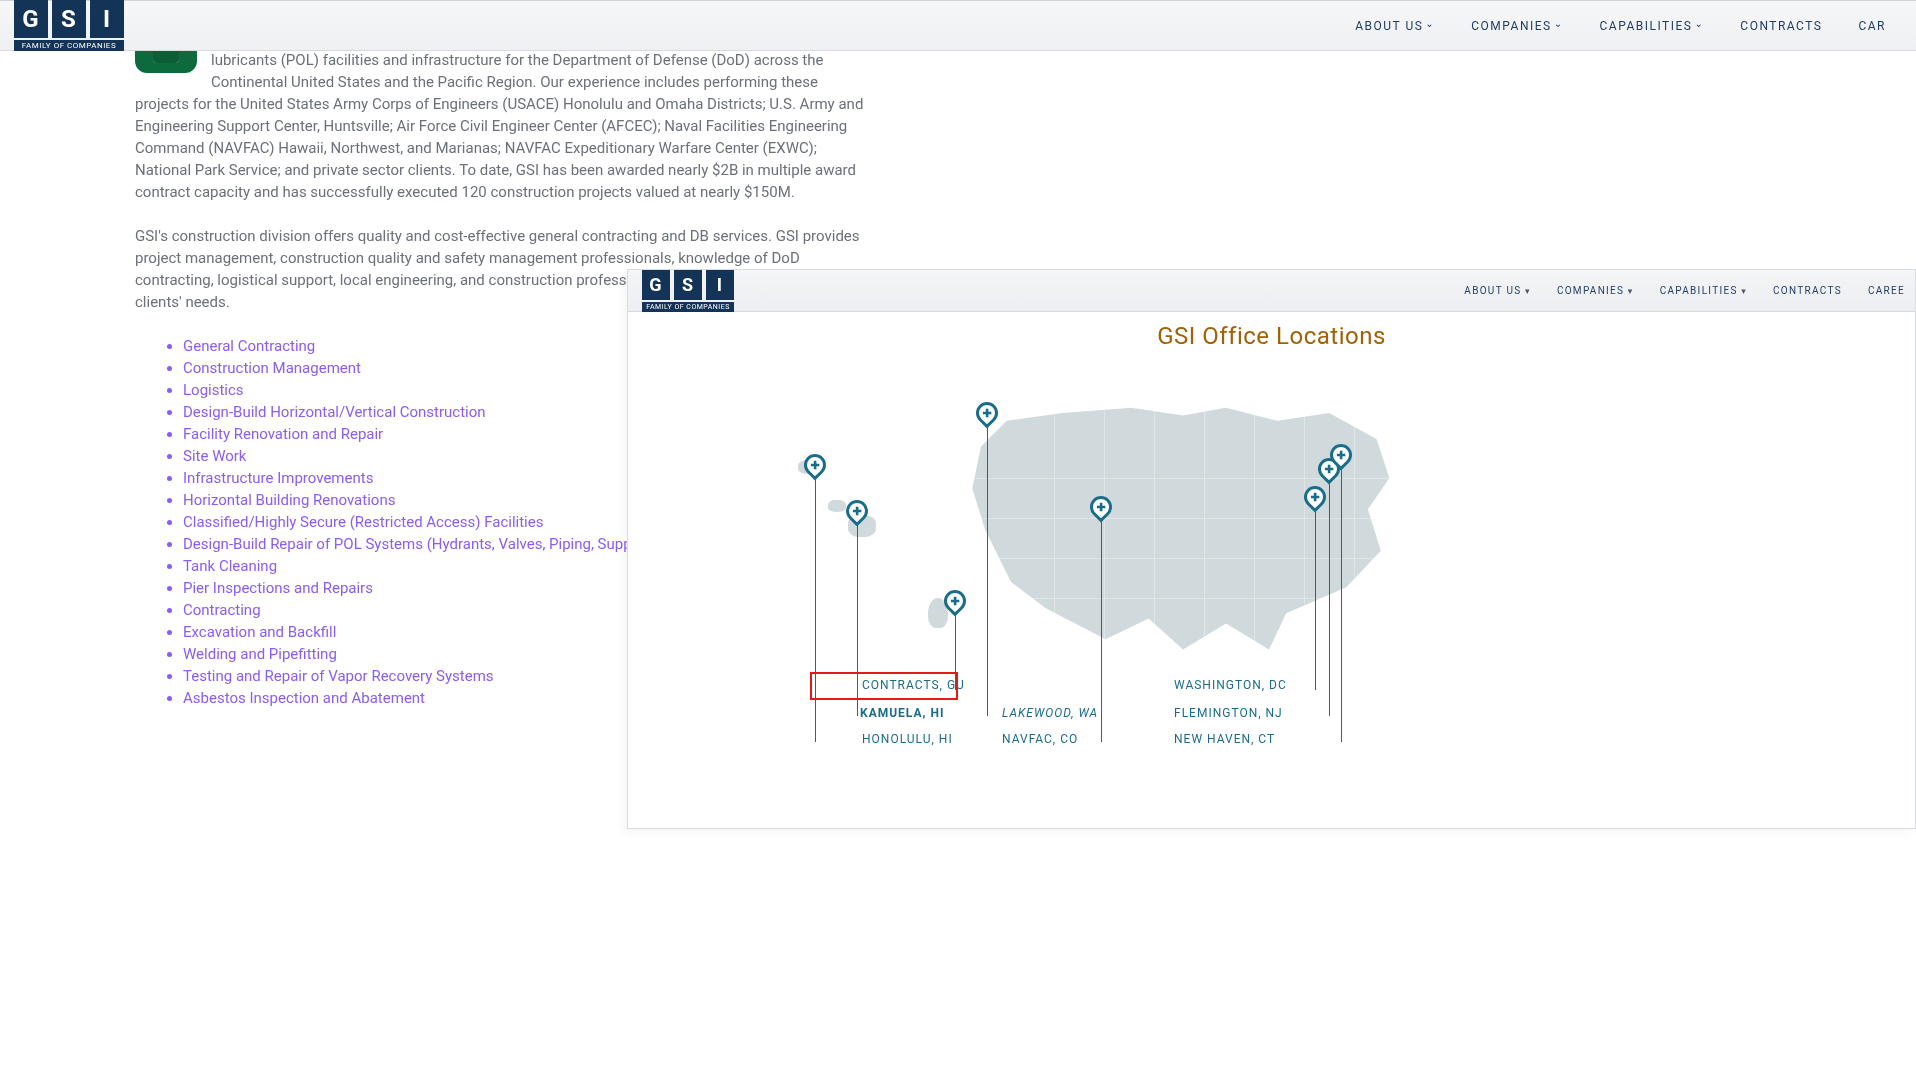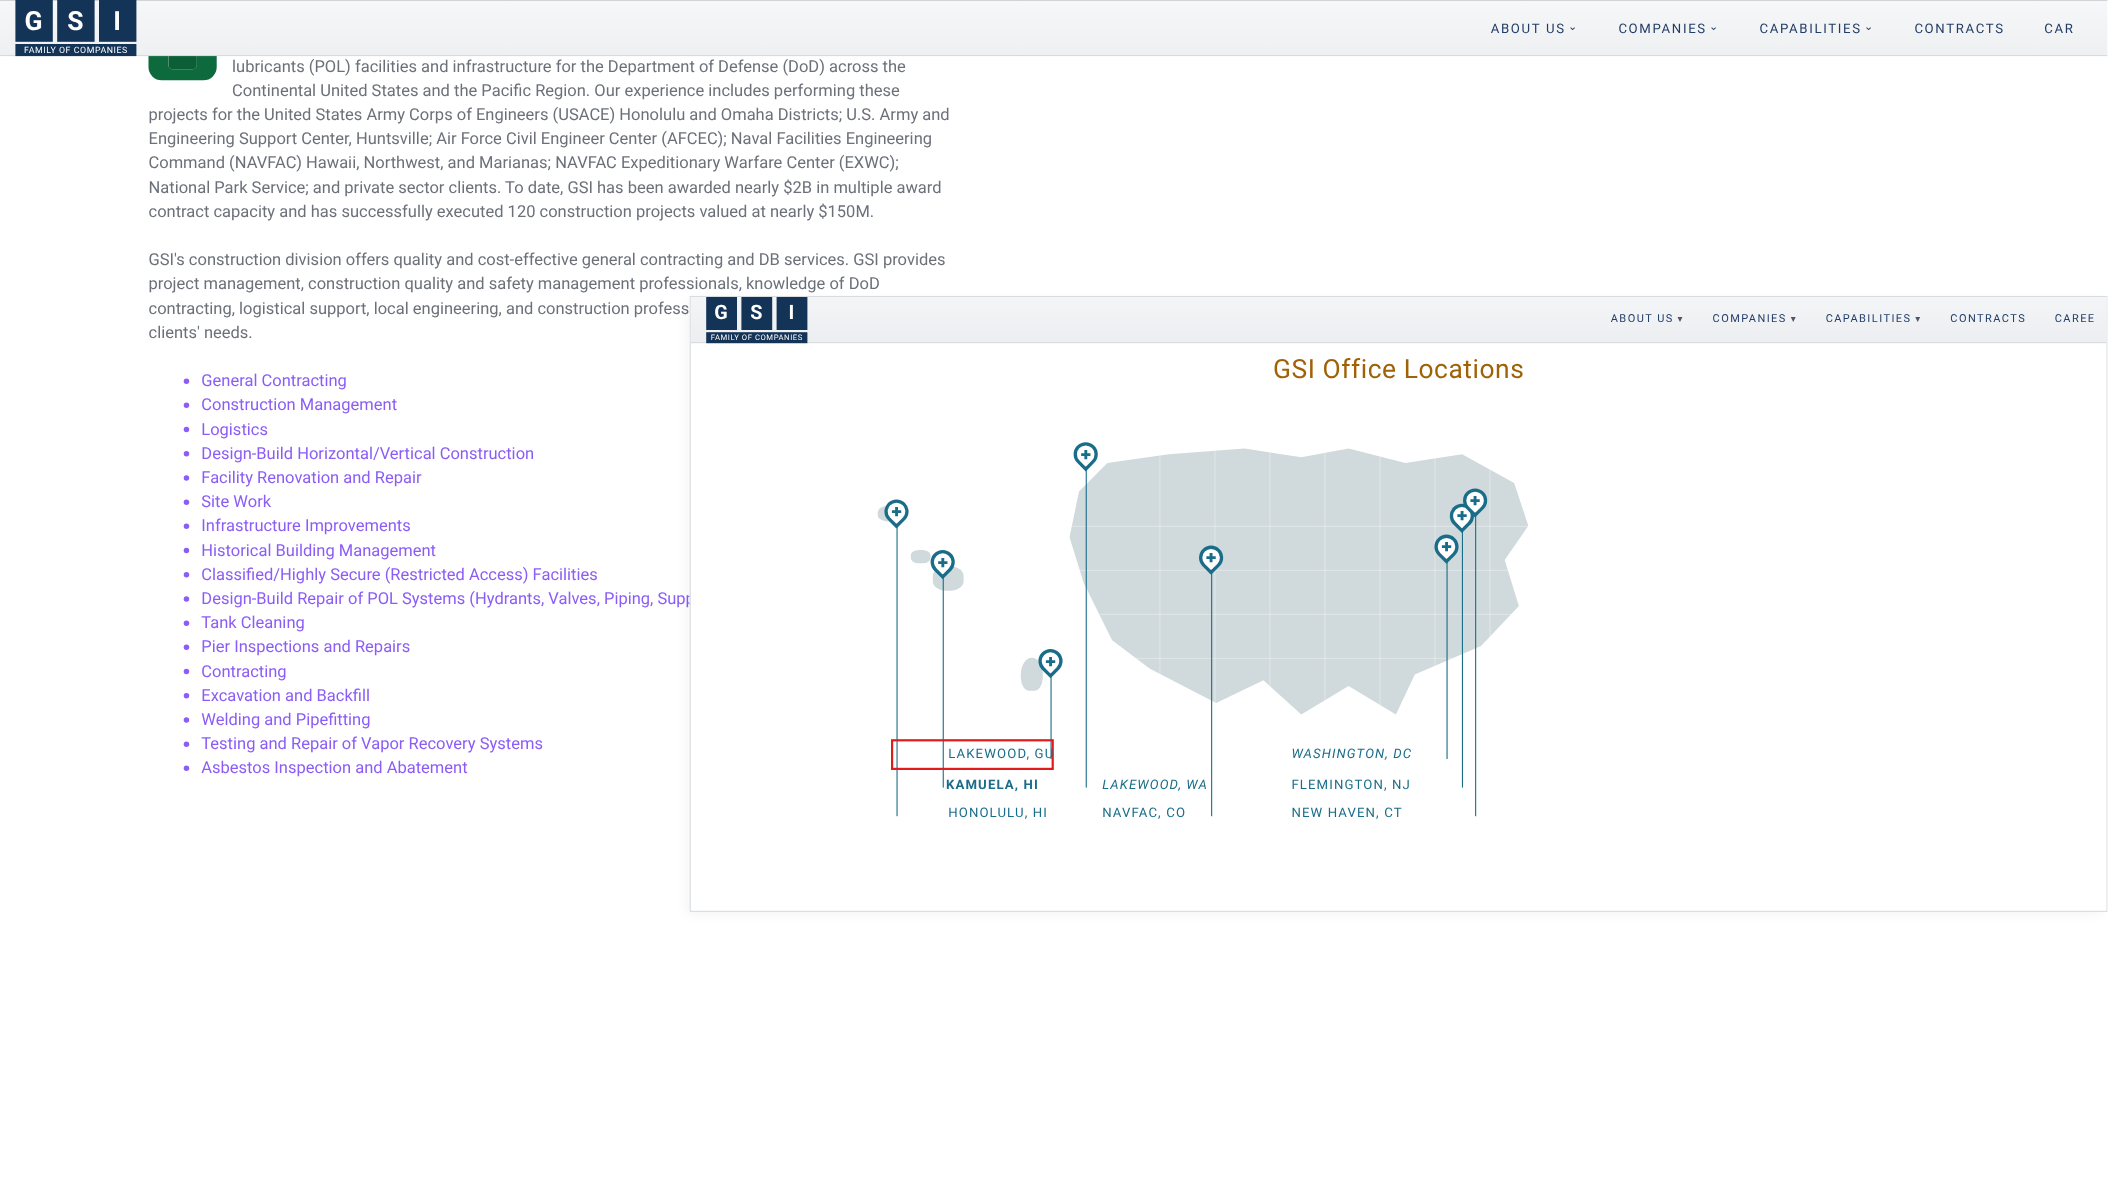--- a/index.html
+++ b/index.html
@@ -302,21 +302,21 @@
       <p class="para">GSI's construction division offers quality and cost-effective general contracting and DB services. GSI provides project management, construction quality and safety management professionals, knowledge of DoD contracting, logistical support, local engineering, and construction professionals for any project to meet our clients' needs.</p>
 
       <ul class="bullets">
         <li>General Contracting</li>
         <li>Construction Management</li>
         <li>Logistics</li>
         <li>Design-Build Horizontal/Vertical Construction</li>
         <li>Facility Renovation and Repair</li>
         <li>Site Work</li>
         <li>Infrastructure Improvements</li>
-        <li>Historical Building Management</li>
+        <li>Horizontal Building Renovations</li>
         <li>Classified/Highly Secure (Restricted Access) Facilities</li>
         <li>Design-Build Repair of POL Systems (Hydrants, Valves, Piping, Supports, Etc.)</li>
         <li>Tank Cleaning</li>
         <li>Pier Inspections and Repairs</li>
         <li>Contracting</li>
         <li>Excavation and Backfill</li>
         <li>Welding and Pipefitting</li>
         <li>Testing and Repair of Vapor Recovery Systems</li>
         <li>Asbestos Inspection and Abatement</li>
       </ul>
@@ -367,26 +367,26 @@
       <div class="lead" style="top:162px;left:229px;height:194px;"></div>
       <div class="lead" style="top:252px;left:327px;height:78px;"></div>
       <div class="lead" style="top:64px; left:359px;height:292px;"></div>
       <div class="lead" style="top:158px;left:473px;height:224px;"></div>
       <div class="lead" style="top:148px;left:687px;height:182px;"></div>
       <div class="lead" style="top:120px;left:701px;height:236px;"></div>
       <div class="lead" style="top:106px;left:713px;height:276px;"></div>
 
       <div class="redbox" style="top:312px;left:182px;width:148px;height:28px;"></div>
 
-      <div class="loc-label" style="top:318px;left:234px;">LAKEWOOD, GU</div>
+      <div class="loc-label" style="top:318px;left:234px;">CONTRACTS, GU</div>
       <div class="loc-label" style="top:346px;left:232px;font-weight:bold;">KAMUELA, HI</div>
       <div class="loc-label" style="top:372px;left:234px;">HONOLULU, HI</div>
 
       <div class="loc-label" style="top:346px;left:374px;font-style:italic;">LAKEWOOD, WA</div>
       <div class="loc-label" style="top:372px;left:374px;">NAVFAC, CO</div>
 
-      <div class="loc-label" style="top:318px;left:546px;font-style:italic;">WASHINGTON, DC</div>
+      <div class="loc-label" style="top:318px;left:546px;">WASHINGTON, DC</div>
       <div class="loc-label" style="top:346px;left:546px;">FLEMINGTON, NJ</div>
       <div class="loc-label" style="top:372px;left:546px;">NEW HAVEN, CT</div>
     </div>
   </div>
 
 </div>
 
 </body></html>

